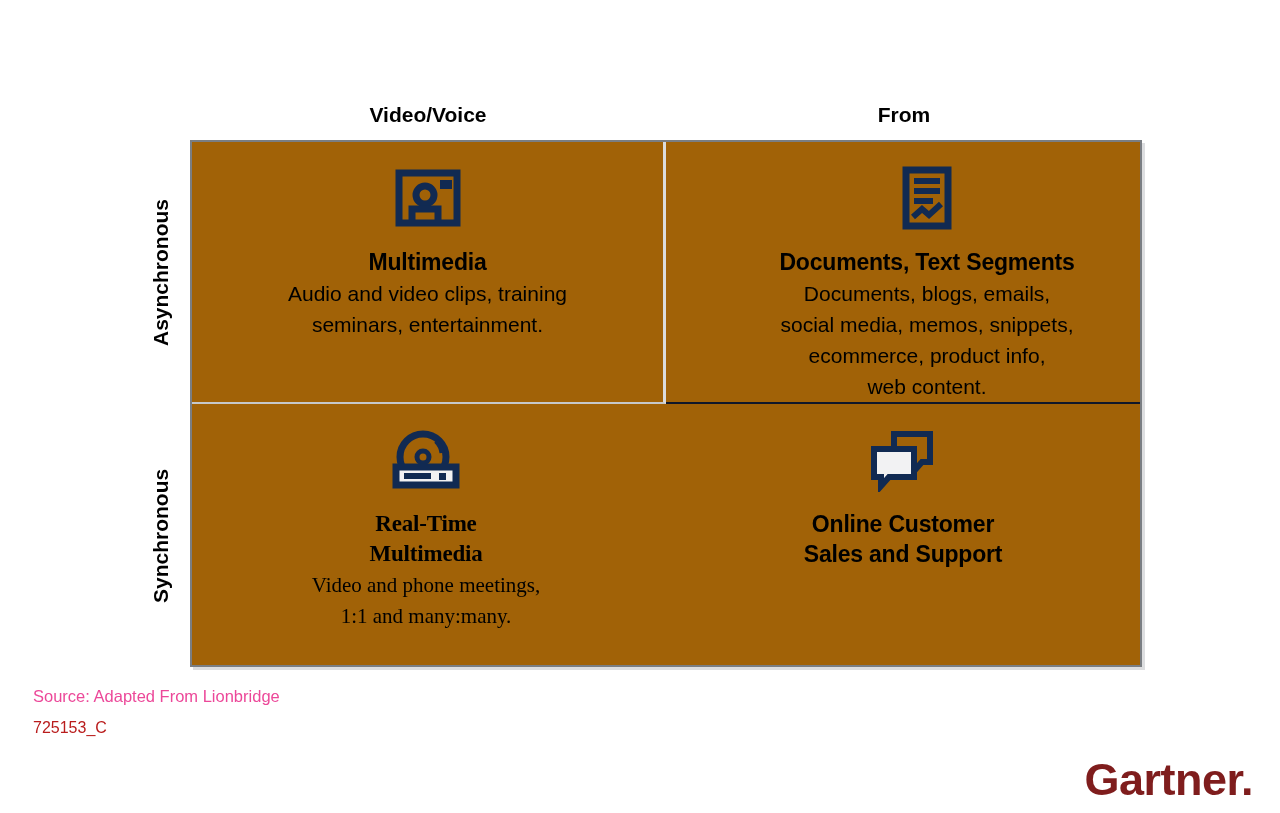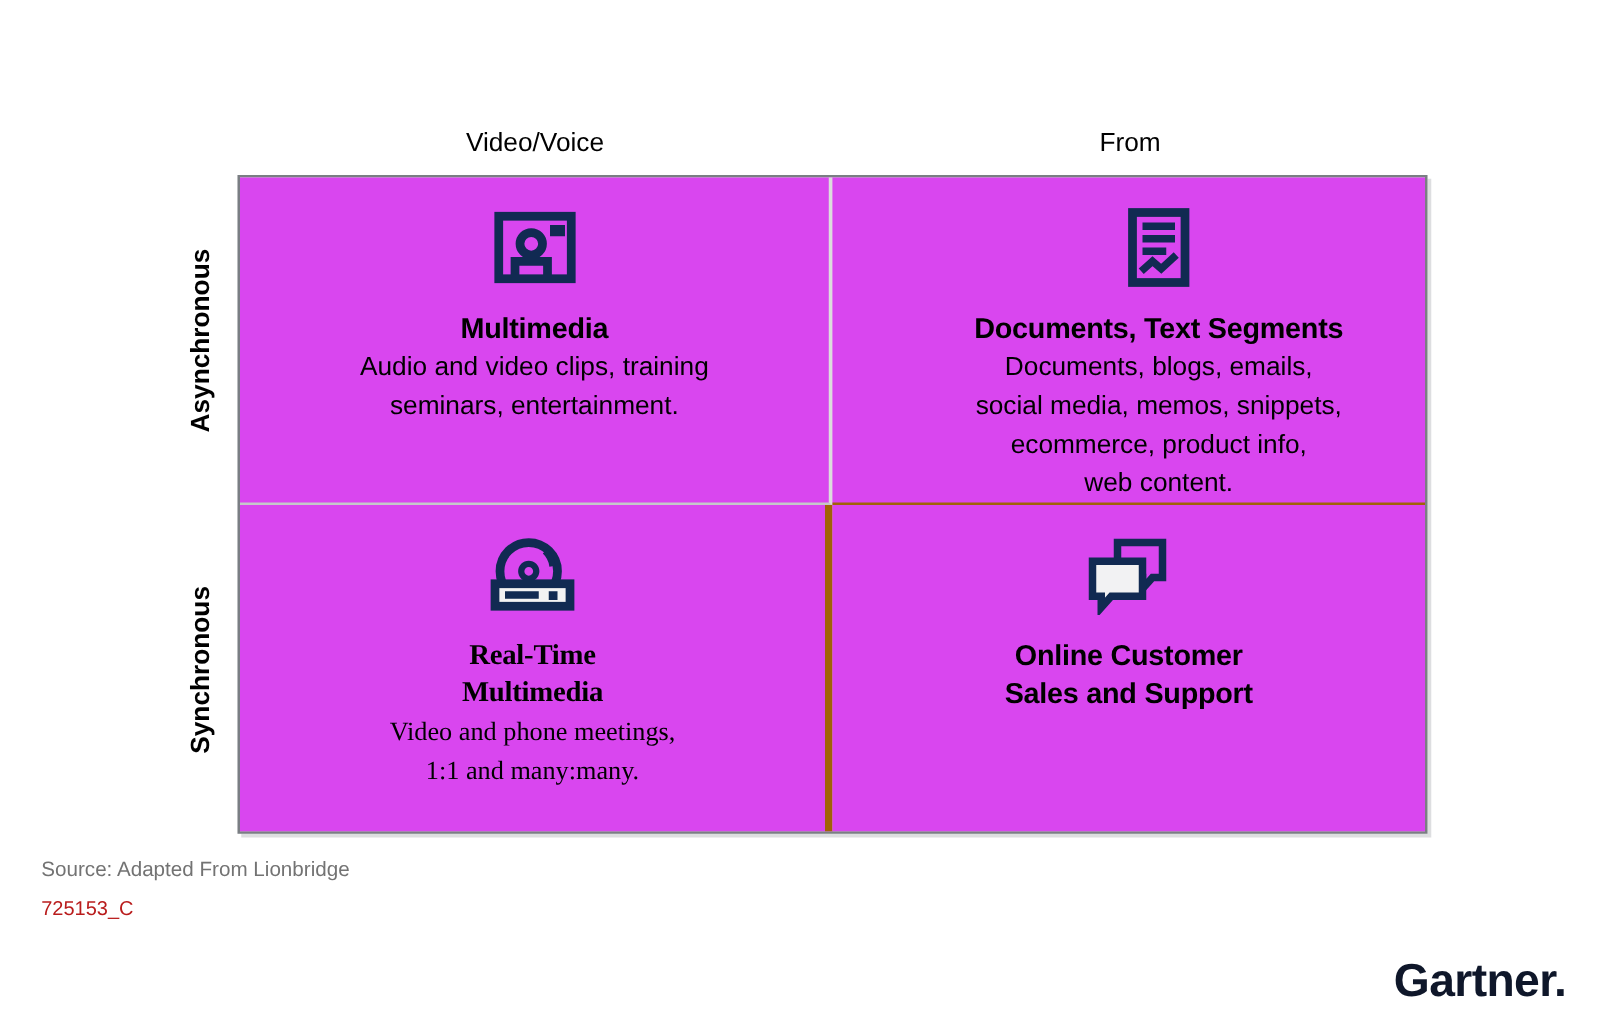--- a/index.html
+++ b/index.html
@@ -6,58 +6,58 @@
   .page{
     position:relative;width:1280px;height:813px;background:#ffffff;
     font-family:"Liberation Sans",sans-serif;color:#000;overflow:hidden;
   }
   .title{
     position:absolute;left:33px;top:28px;font-size:27px;font-weight:800;
     letter-spacing:-0.3px;color:#000;
   }
   .col-header{
     position:absolute;top:103px;width:476px;text-align:center;
-    font-size:21px;font-weight:400;color:#000;
+    font-size:21px;font-weight:700;color:#000;
   }
   .col-header.c0{left:190px;}
   .col-header.c1{left:666px;}
   .row-label{
     position:absolute;left:138px;width:46px;display:flex;align-items:center;justify-content:center;
     font-size:21px;font-weight:700;color:#000;
     writing-mode:vertical-rl;transform:rotate(180deg);
   }
   .row-label.r0{top:141px;height:262px;}
   .row-label.r1{top:405px;height:262px;}
   .matrix{
     position:absolute;left:190px;top:140px;width:952px;height:527px;
     box-sizing:border-box;border:2px solid #7a7e83;background:#f2f2f3;
     display:grid;grid-template-columns:1fr 1fr;grid-template-rows:1fr 1fr;
     box-shadow:3px 3px 0 rgba(120,125,130,0.25);
   }
   .cell{
     box-sizing:border-box;display:flex;flex-direction:column;align-items:center;
-    padding-top:23px;background:#d946ef;
+    padding-top:23px;background:#a16207;
   }
   .cell.tl{border-right:3px solid #dcdcdc;border-bottom:2px solid #c6c8ca;}
-  .cell.tr{border-bottom:2px solid #a16207;padding-left:48px;}
+  .cell.tr{border-bottom:2px solid #0f172a;padding-left:48px;}
   .cell.bl{border-right:6px solid #a16207;font-family:Liberation Serif, serif;}
   .icon-box{height:66px;display:flex;align-items:center;justify-content:center;margin-bottom:16px;}
   .cell-heading{
     font-size:23px;font-weight:700;line-height:30px;text-align:center;
     white-space:pre-line;letter-spacing:-0.2px;
   }
   .cell-body{
     font-size:21px;font-weight:400;line-height:31px;text-align:center;
     white-space:pre-line;margin-top:1px;
   }
-  .source-line{position:absolute;left:33px;top:687px;font-size:16.5px;color:#737373;}
+  .source-line{position:absolute;left:33px;top:687px;font-size:16.5px;color:#ec4899;}
   .doc-id{position:absolute;left:33px;top:719px;font-size:16px;color:#b91c1c;}
   .brand-logo{
-    position:absolute;right:27px;bottom:7px;font-size:37px;font-weight:700;
-    color:#0f172a;letter-spacing:-0.5px;
+    position:absolute;right:27px;bottom:7px;font-size:45px;font-weight:700;
+    color:#7f1d1d;letter-spacing:-0.5px;
   }
   svg{display:block;}
 </style>
 </head>
 <body>
 
 <div class="page">
 
 
   <div class="col-header c0">Video/Voice</div>

